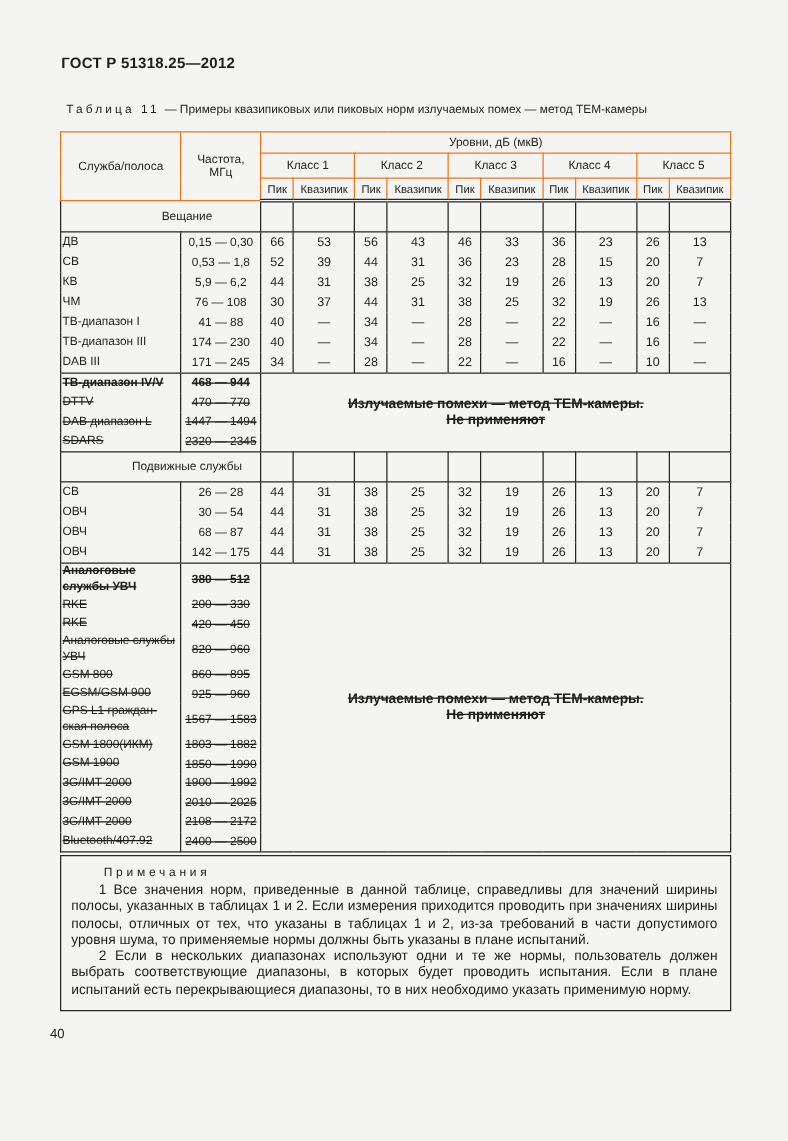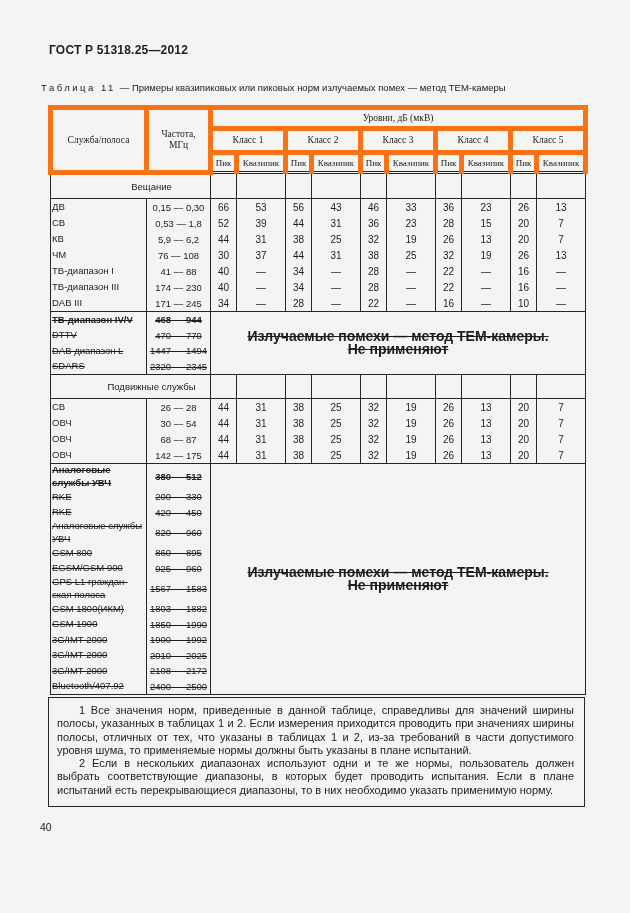--- a/index.html
+++ b/index.html
@@ -4,45 +4,45 @@
 <style>
   html,body{margin:0;padding:0;}
   body{
     width:630px;height:913px;overflow:hidden;
     background:#f4f4f3;color:#1d1d1d;
     font-family:"Liberation Sans",sans-serif;
     -webkit-font-smoothing:antialiased;
   }
   .page{position:relative;width:630px;height:913px;}
   .doc-header{position:absolute;left:49px;top:43px;font-size:12px;font-weight:bold;letter-spacing:.2px;}
-  .caption{position:absolute;left:41px;top:82px;font-size:9.5px;white-space:nowrap;}
+  .caption{position:absolute;left:53px;top:82px;font-size:9.5px;white-space:nowrap;}
   .caption .cap-label{letter-spacing:2.5px;margin-right:4px;}
   .content{position:absolute;left:48px;top:105px;width:537px;}
 
   table.norm{border-collapse:collapse;width:537px;table-layout:fixed;border:1.5px solid #262626;}
   th,td{border-left:1px solid #262626;border-right:1px solid #262626;padding:0 2px;
         font-size:9.5px;font-weight:normal;text-align:center;vertical-align:middle;color:#1d1d1d;}
-  thead th{border:5px solid #f97316;line-height:11px;font-family:Liberation Serif, serif;}
+  thead th{border:1px solid #f97316;line-height:11px;}
   tr.hdr-top th{height:16px;}
   tr.hdr-classes th{height:19px;}
   tr.hdr-det th{height:16px;font-size:9px;border-bottom:3px double #262626;padding:0;}
   .pre{white-space:pre-line;}
 
   tbody td{border-top:0 solid #262626;border-bottom:0 solid #262626;}
   tr.group-row td{border-top:1px solid #262626;border-bottom:1px solid #262626;height:23px;padding-left:44px;}
   td.group-label{text-align:center;font-size:9.5px;}
   tr.data-row td{height:16px;}
   td.service-cell{text-align:left;padding-left:1px;font-size:9.5px;line-height:12.5px;}
   td.freq-cell{font-size:9.5px;white-space:nowrap;margin-top:12px;}
   td.value-cell{font-size:10px;}
   tr.struck-row td{height:15.5px;}
   tr.struck-row.first td{border-top:1px solid #262626;font-weight:bold;}
   tr.struck-row.last td{border-bottom:1px solid #262626;}
   .struck{text-decoration:line-through;}
-  td.block-note{font-size:14px;line-height:13px;text-decoration:line-through;}
+  td.block-note{font-size:11px;line-height:13px;text-decoration:line-through;}
 
   .notes-box{border:1px solid #262626;margin-top:2px;padding:6px 10px 9px 8px;background:transparent;}
   .notes-title{letter-spacing:3px;font-size:9.6px;margin:2px 0 2px 26px;}
   .notes-box p{margin:0;font-size:11px;line-height:13.3px;text-align:justify;text-indent:22px;}
   .page-number{position:absolute;left:40px;top:821px;font-size:10.5px;}
 </style>
 </head>
 <body>
 
 <div class="page">
@@ -345,19 +345,20 @@
             <td class="freq-cell struck">2108 — 2172</td>
           </tr>
           <tr class="struck-row last">
             <td class="service-cell struck">Bluetooth/407.92</td>
             <td class="freq-cell struck">2400 — 2500</td>
           </tr>
         </tbody>
     </table>
 
     <div class="notes-box">
+      <div class="notes-title">Примечания</div>
       <p>1 Все значения норм, приведенные в данной таблице, справедливы для значений ширины полосы, указанных в таблицах 1 и 2. Если измерения приходится проводить при значениях ширины полосы, отличных от тех, что указаны в таблицах 1 и 2, из-за требований в части допустимого уровня шума, то применяемые нормы должны быть указаны в плане испытаний.</p>
       <p>2 Если в нескольких диапазонах используют одни и те же нормы, пользователь должен выбрать соответствующие диапазоны, в которых будет проводить испытания. Если в плане испытаний есть перекрывающиеся диапазоны, то в них необходимо указать применимую норму.</p>
     </div>
   </div>
 
   <div class="page-number">40</div>
 </div>
 
 </body></html>

